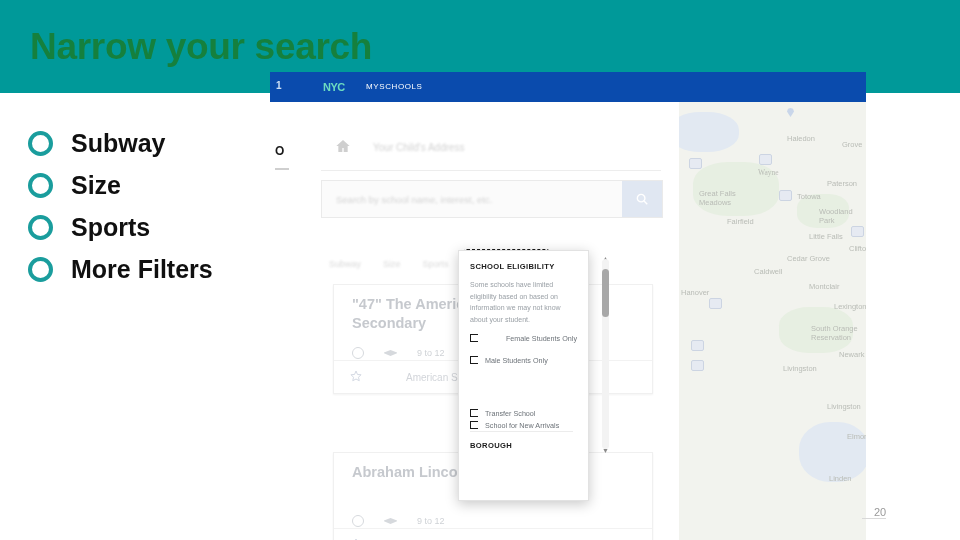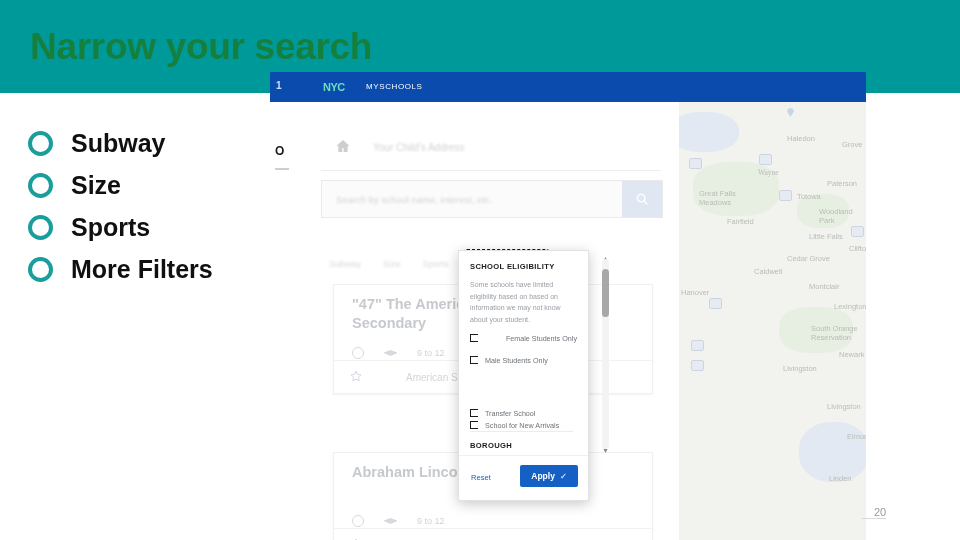--- a/index.html
+++ b/index.html
@@ -431,25 +431,18 @@
       <span class="dd-div" style="top:180px;"></span>
       <div class="dd-h2" style="top:190px;">BOROUGH</div>
 
       <span class="dd-arrow" style="top:4px;">▲</span>
       <span class="dd-sb">
         <span class="dd-sb-thumb"></span>
       </span>
       <span class="dd-arrow" style="top:196px;">▼</span>
     </div>
 
-    <div class="dd-foot">
-      <span class="dd-reset">Reset</span>
-      <span class="dd-apply">
-        <span>Apply</span>
-        <span>✓</span>
-      </span>
-    </div>
   </div>
 
 </div>
 
 <div class="pg-rule"></div>
 <div class="pg-num">20</div>
 
 </body></html>

